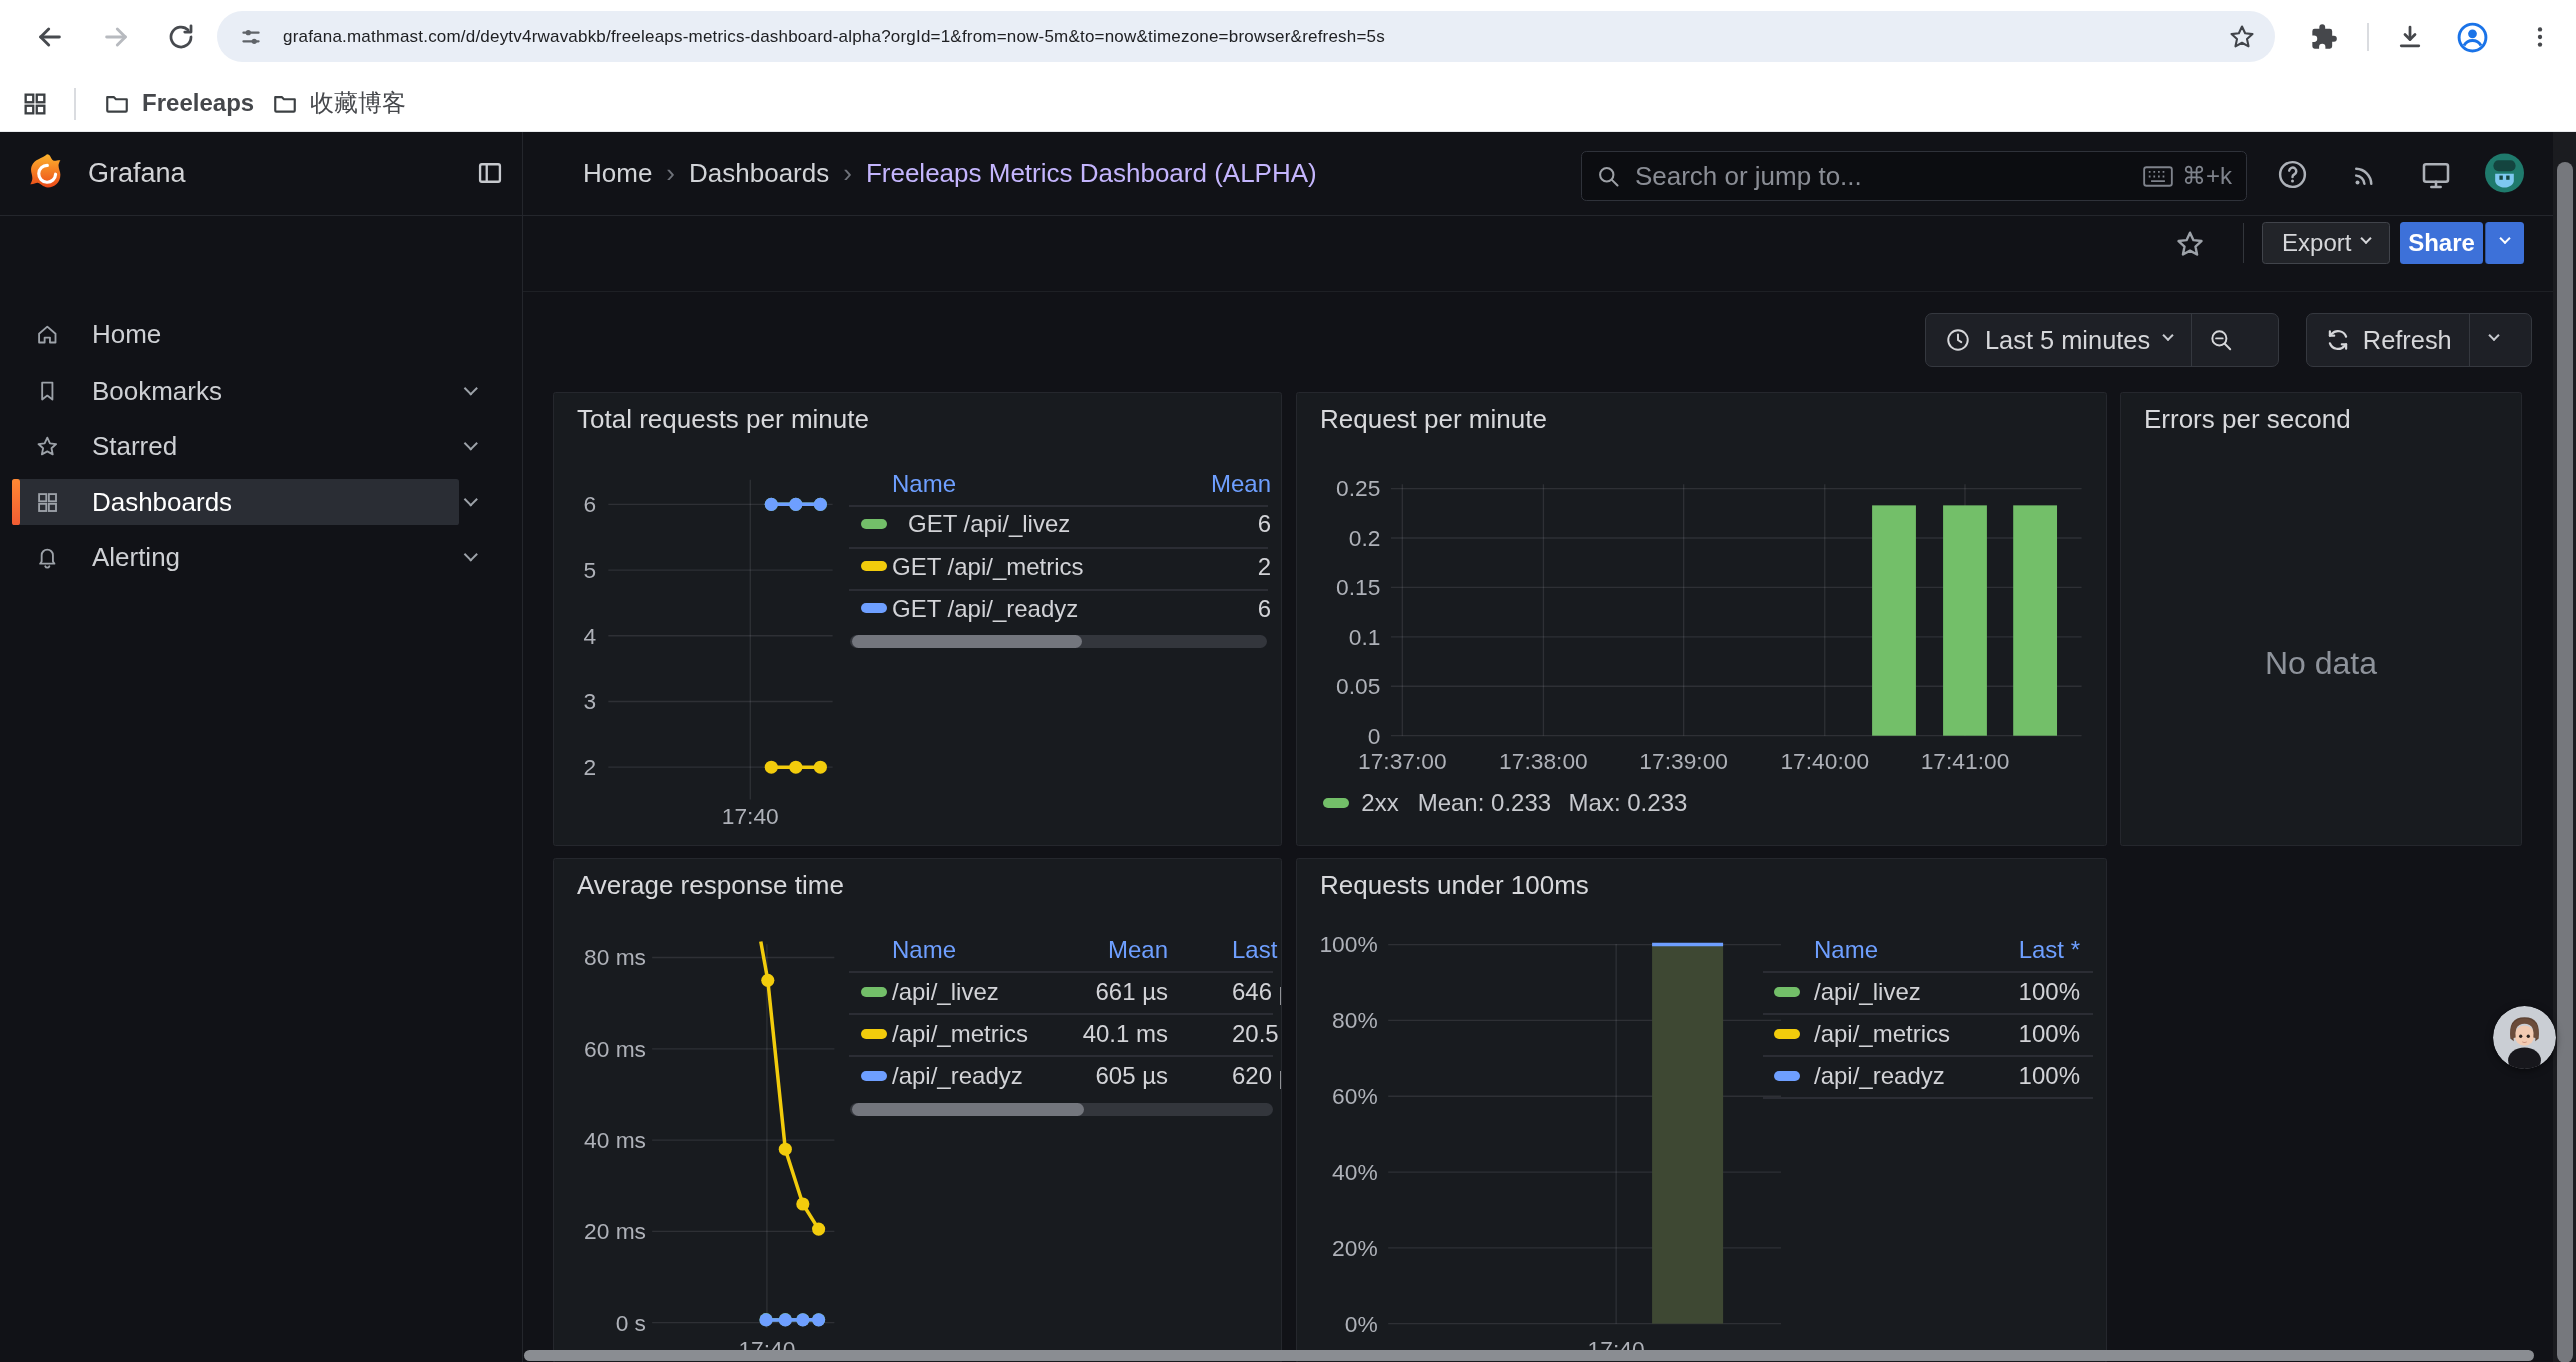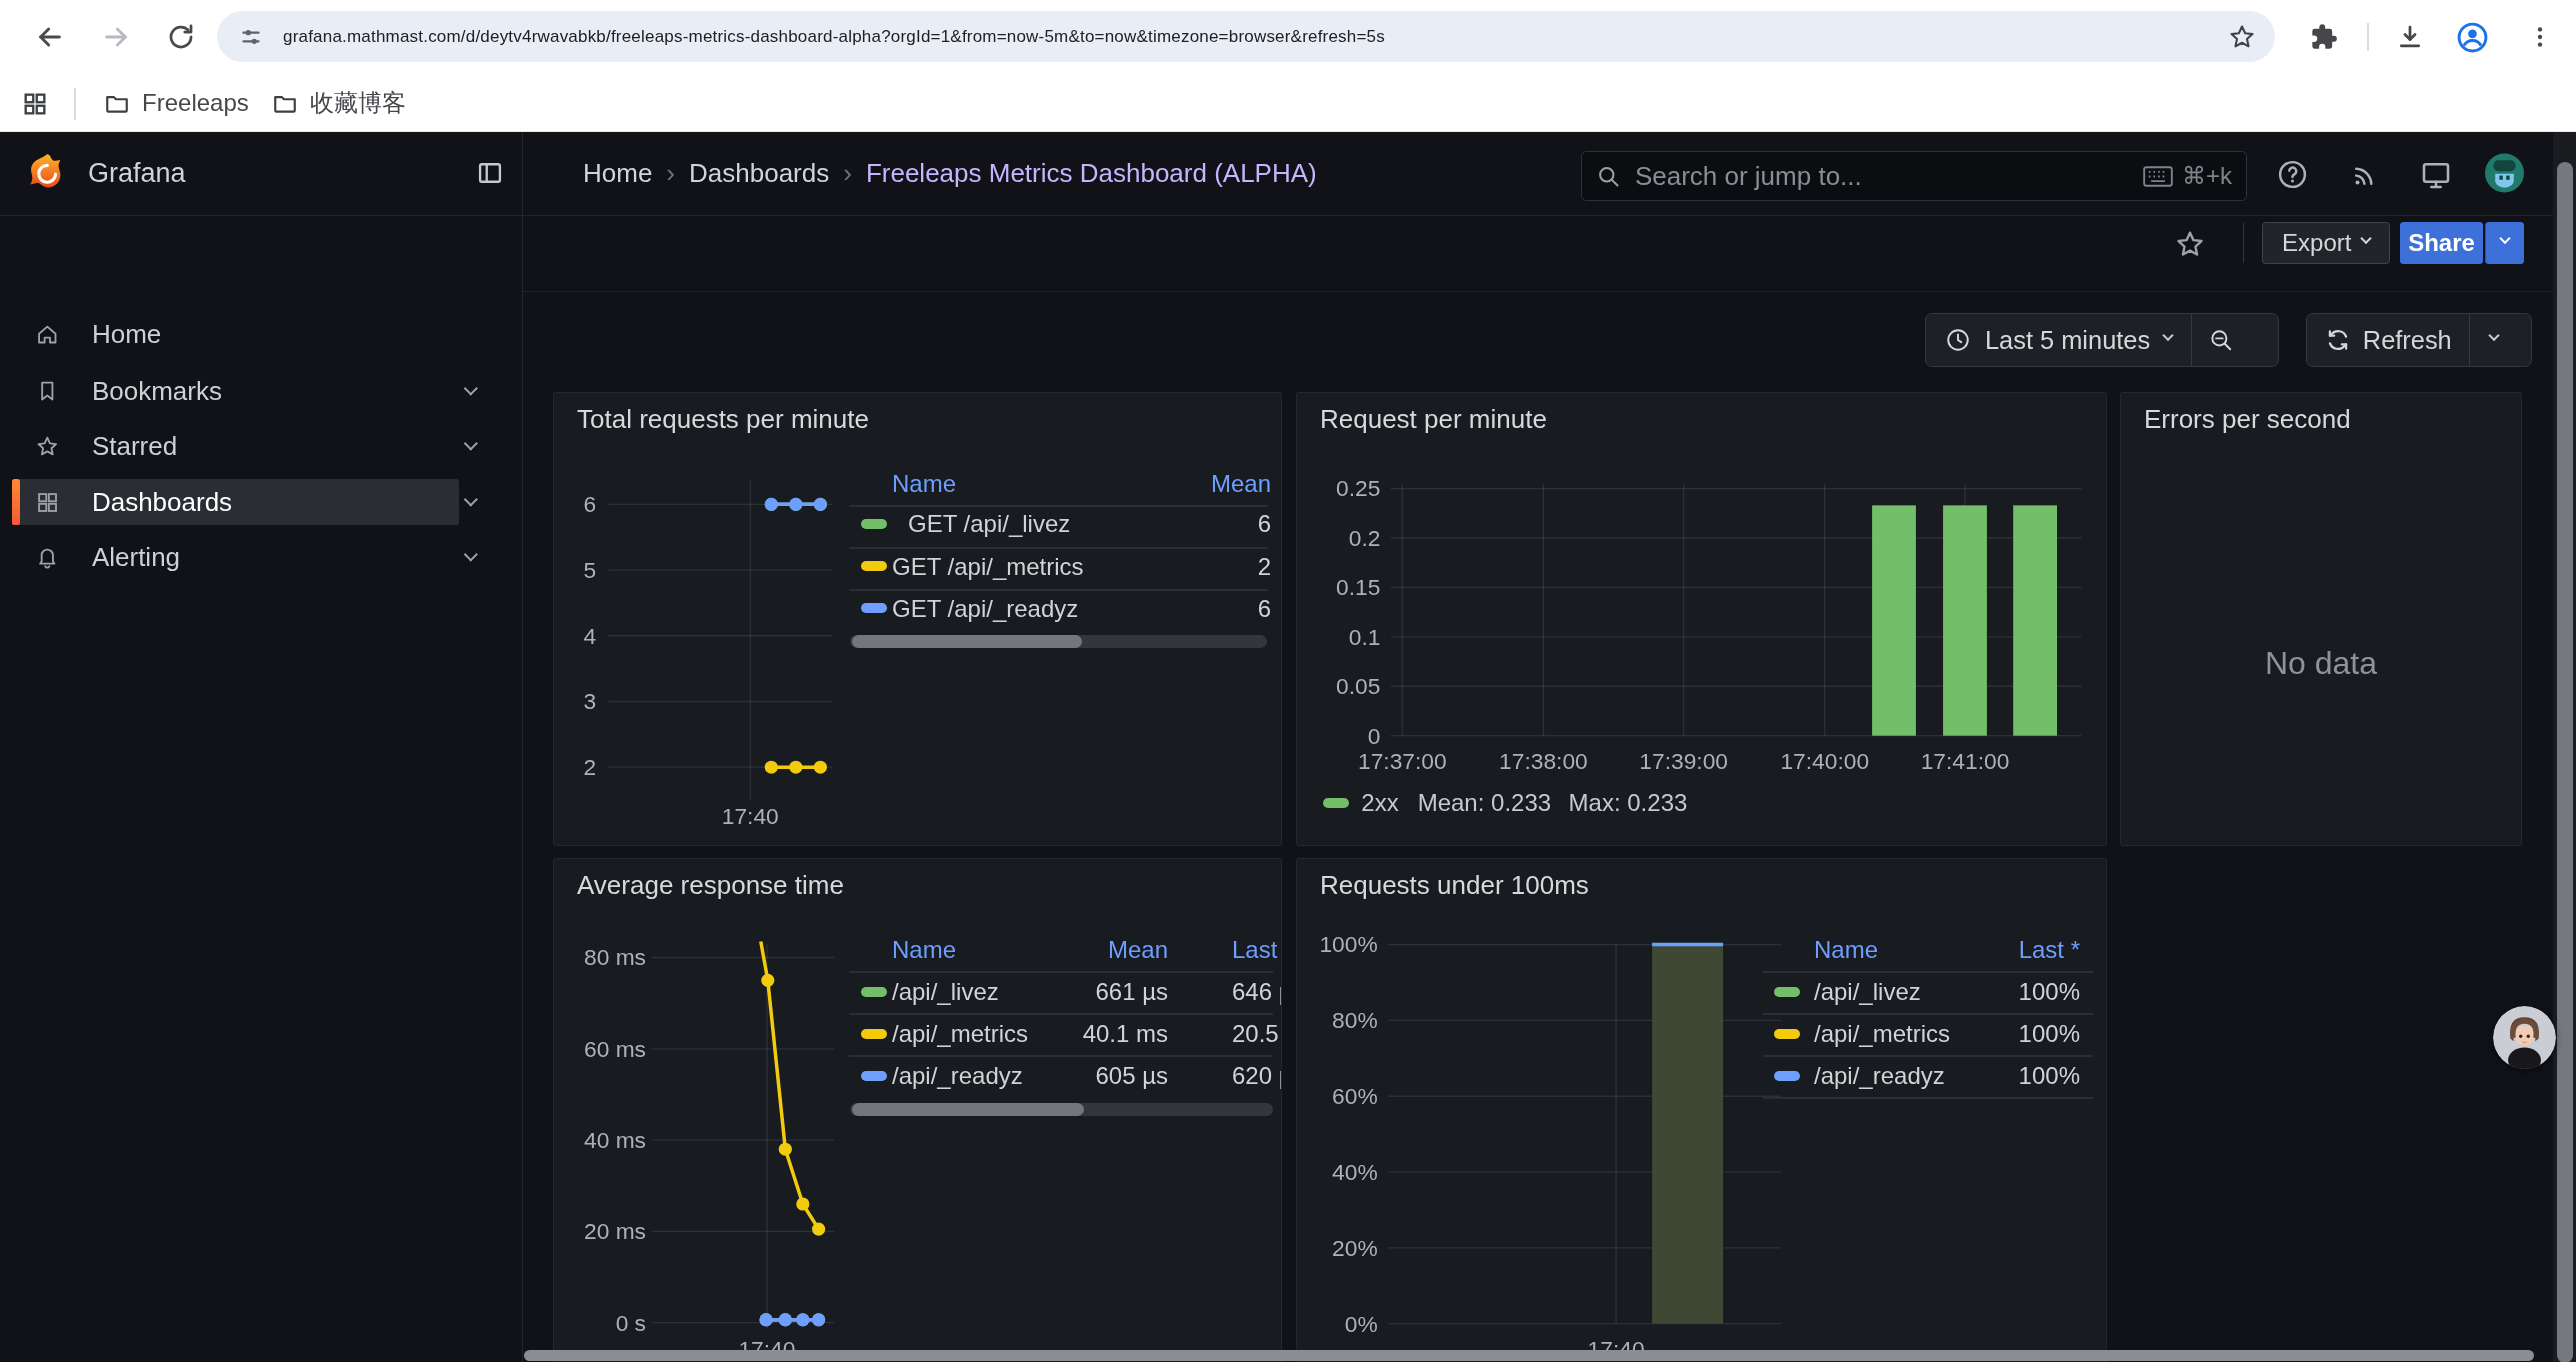--- a/index.html
+++ b/index.html
@@ -160,21 +160,21 @@
   <div id="bookmarks-bar">
     <div class="abs" style="left:21px;top:16px;">
       <svg width="28" height="28" viewBox="0 0 24 24" fill="none" stroke="#3c4043" stroke-width="2">
           <rect x="4" y="4" width="6.5" height="6.5"></rect>
           <rect x="13.5" y="4" width="6.5" height="6.5"></rect>
           <rect x="4" y="13.5" width="6.5" height="6.5"></rect>
           <rect x="13.5" y="13.5" width="6.5" height="6.5"></rect>
         </svg>
     </div>
     <div class="abs" style="left:74px;top:14px;width:1.8px;height:32px;background:#dadce0;"></div>
-    <div class="bm-item" style="left:95px;">
+    <div class="bm-item" style="left:95px;font-weight:bold;">
       <svg width="26" height="26" viewBox="0 0 24 24" fill="none" stroke="#3c4043" stroke-width="2" stroke-linejoin="round">
           <path d="M3 6.5h6l2 2h10V19a1 1 0 0 1-1 1H4a1 1 0 0 1-1-1z"></path>
         </svg>
       <span class="bm-label">Freeleaps</span>
     </div>
     <div class="bm-item" style="left:263px;">
       <svg width="26" height="26" viewBox="0 0 24 24" fill="none" stroke="#3c4043" stroke-width="2" stroke-linejoin="round">
           <path d="M3 6.5h6l2 2h10V19a1 1 0 0 1-1 1H4a1 1 0 0 1-1-1z"></path>
         </svg>
       <span class="bm-label">收藏博客</span>

